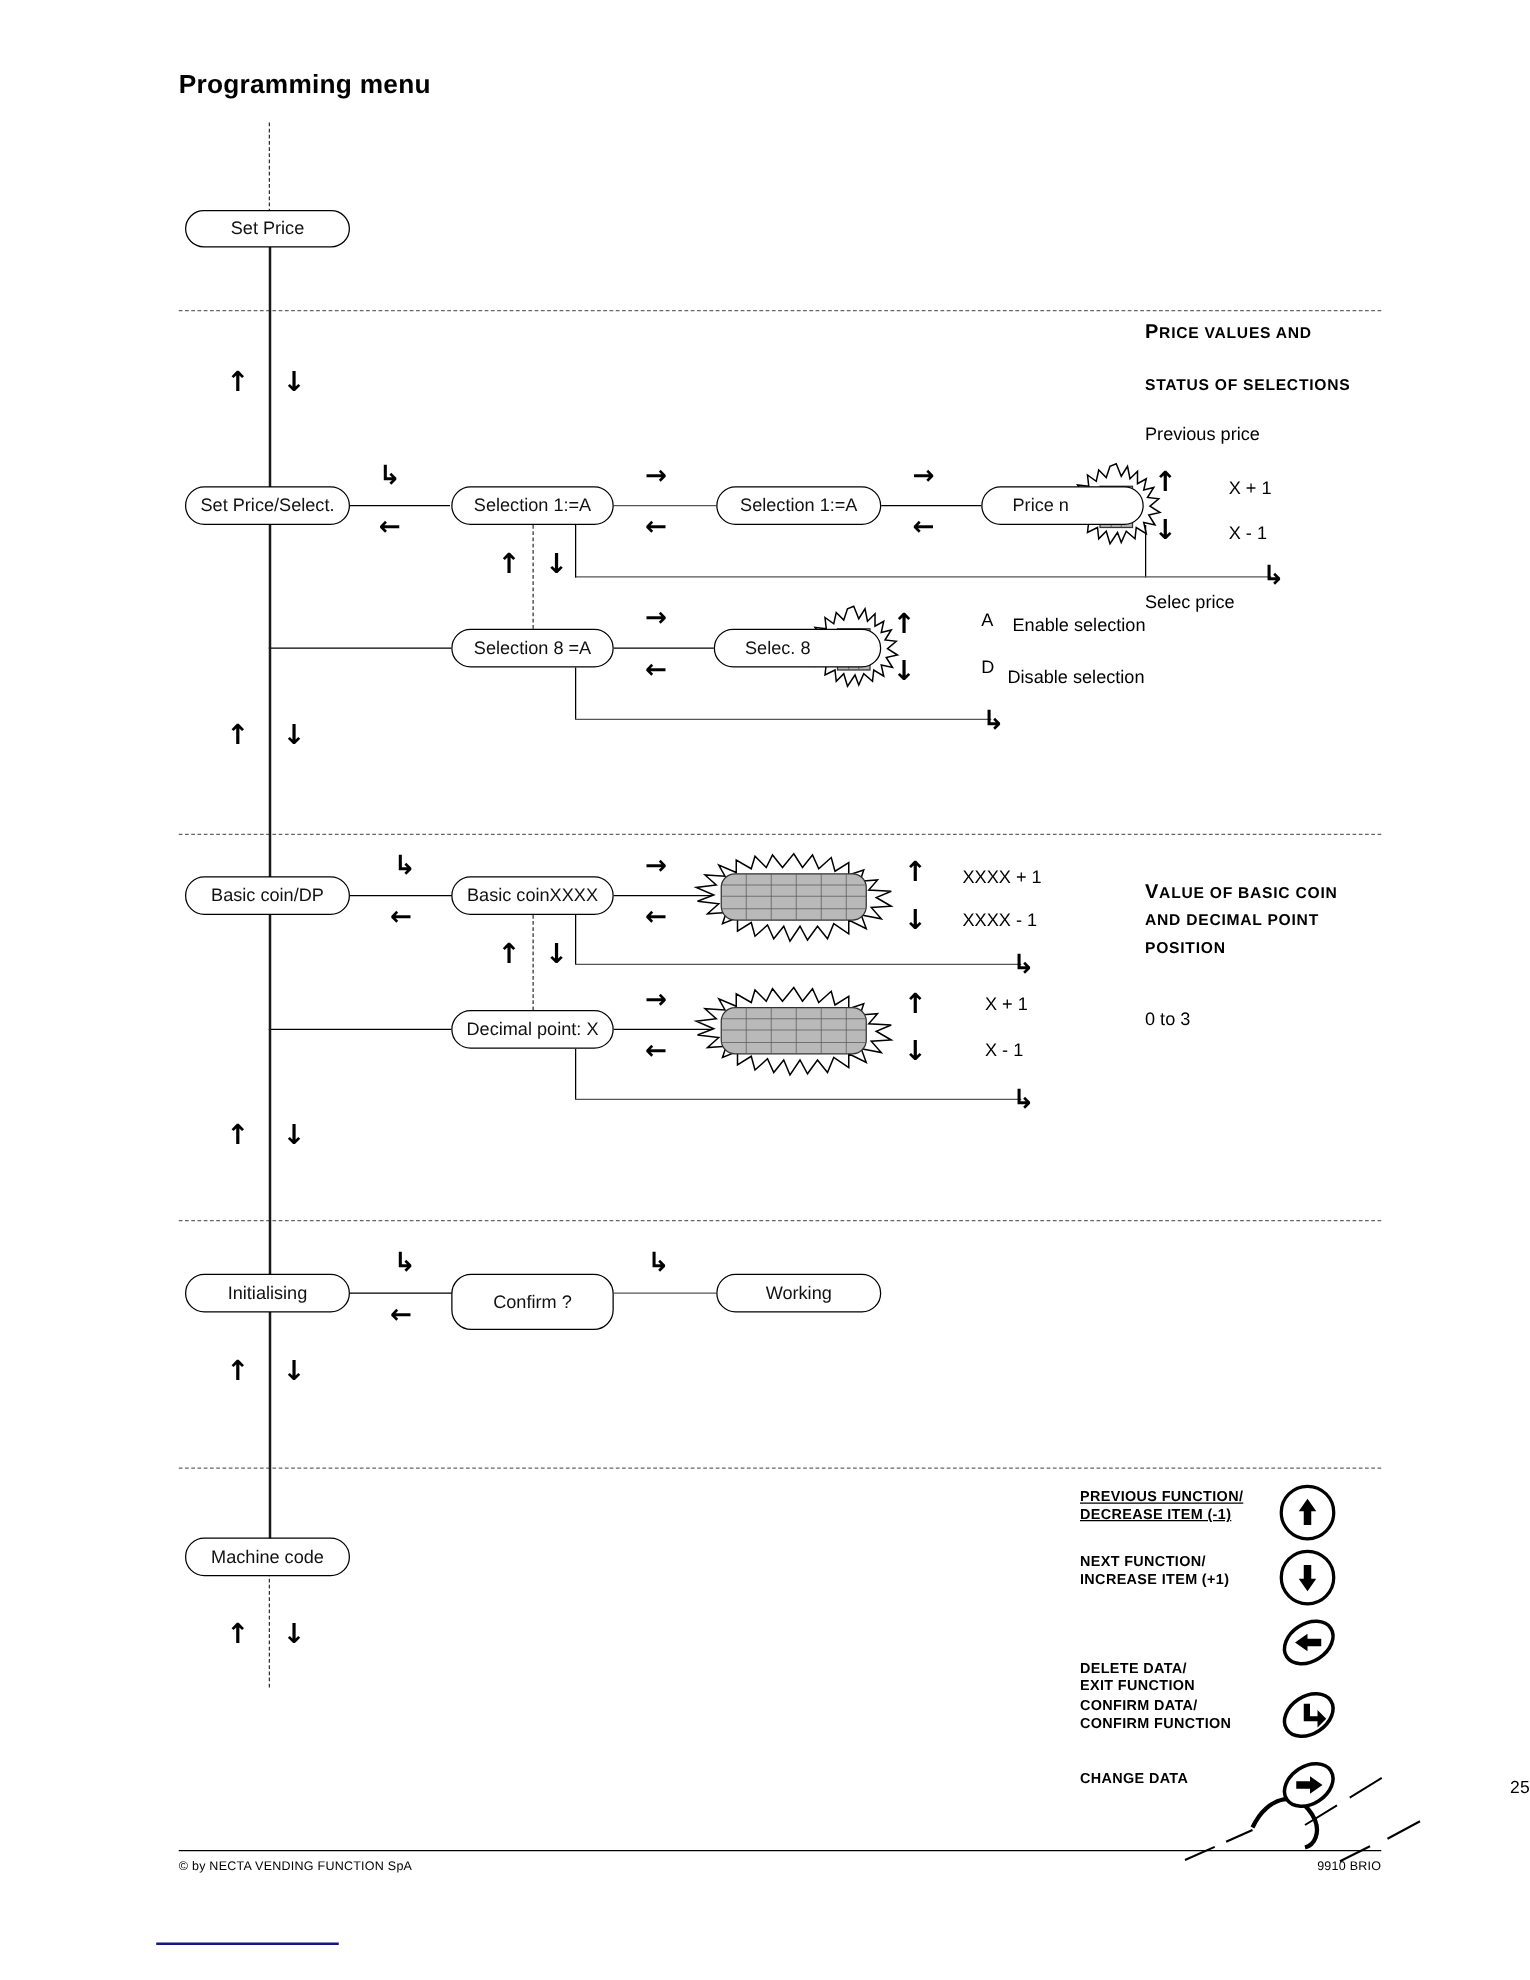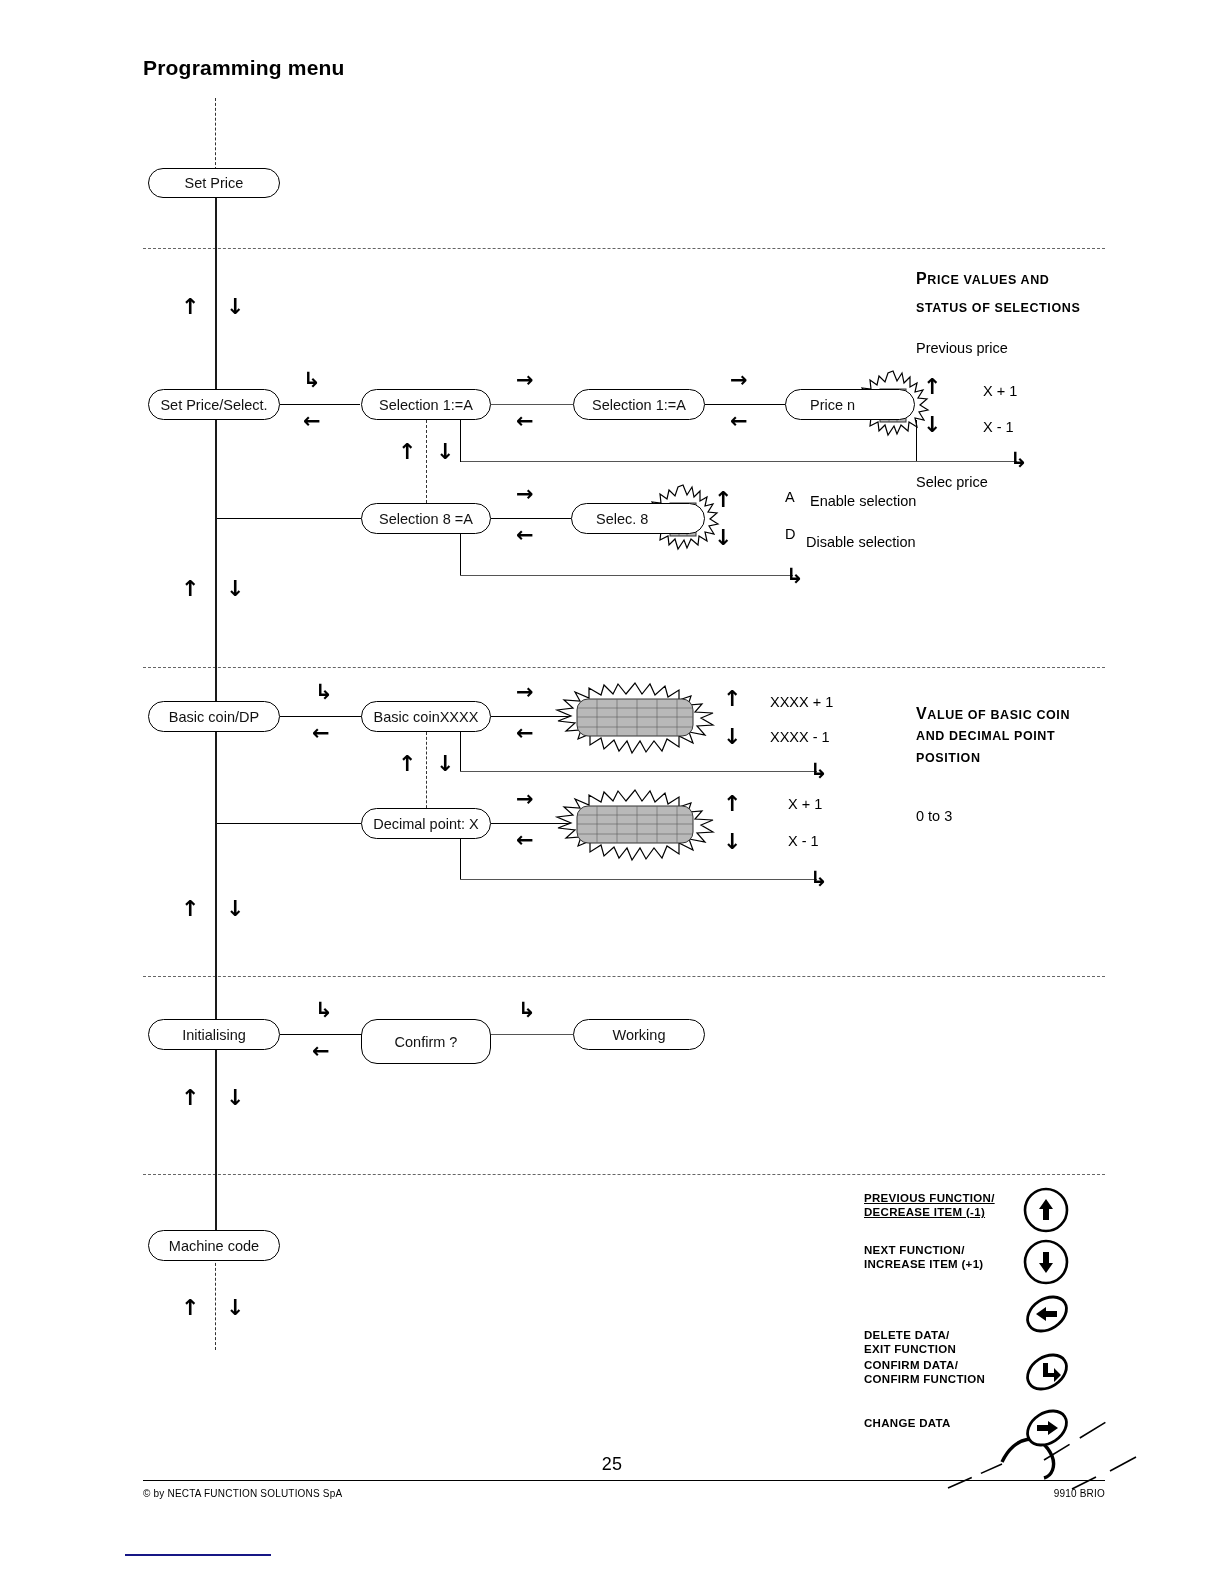--- a/index.html
+++ b/index.html
@@ -50,21 +50,21 @@
   .lg-txt{position:absolute;font-size:11.5px;font-weight:bold;line-height:14px;
           letter-spacing:.3px;white-space:nowrap;}
   .lg-txt span{display:block;}
   .lg-key{position:absolute;}
 
   
   #footrule{position:absolute;left:143px;top:1480px;width:962px;height:1.3px;background:#000;}
   .foot{position:absolute;font-size:10px;letter-spacing:.2px;}
   #foot-left{left:143px;top:1488px;}
   #foot-right{right:119px;top:1488px;}
-  #foot-page{left:0;right:0;top:1454px;text-align:center;font-size:18px;}
+  #foot-page{left:0;right:0;top:1421px;text-align:right;font-size:14px;}
   #edge-mark{position:absolute;left:125px;top:1554px;width:146px;height:2.2px;background:#161685;}
 </style>
 </head>
 <body>
 
 <div class="abs" id="page-title">Programming menu</div>
 
 <div class="dashsep" style="left:143px;top:248px;width:962px;"></div>
 <div class="dashsep" style="left:143px;top:667px;width:962px;"></div>
 <div class="dashsep" style="left:143px;top:976px;width:962px;"></div>
@@ -77,21 +77,21 @@
 <div class="spine" style="left:215px;top:1034px;height:212px;"></div>
 <div class="dashv" style="left:215px;top:1258px;height:92px;"></div>
 
 <div class="box" style="left:148px;top:168px;width:132px;height:30px;">
   <span>Set Price</span>
 </div>
 
 <div class="gl up" style="left:181px;top:296px;">↑</div>
 <div class="gl dn" style="left:226px;top:296px;">↓</div>
 
-<div class="cap" style="left:916px;top:270px;">
+<div class="cap" style="left:916px;top:257px;">
   <span class="big">P</span><span>RICE VALUES AND</span>
 </div>
 <div class="cap" style="left:916px;top:301px;">STATUS OF SELECTIONS</div>
 <div class="txt" style="left:916px;top:340px;">Previous price</div>
 
 <div class="ln h" style="left:280px;top:404px;width:80px;"></div>
 <div class="ln h grey" style="left:491px;top:404px;width:82px;"></div>
 <div class="ln h" style="left:705px;top:404px;width:80px;"></div>
 
 <div class="gl hook" style="left:303px;top:370px;">↳</div>
@@ -376,16 +376,16 @@
   </svg>
 </div>
 <div class="abs" style="left:1070px;top:1455px;">
   <svg width="90" height="40" viewBox="0 0 90 40">
     <path d="M2 34 L26 22" fill="none" stroke="#000" stroke-width="1.6"></path>
     <path d="M40 16 L66 2" fill="none" stroke="#000" stroke-width="1.6"></path>
   </svg>
 </div>
 
 <div id="footrule"></div>
-<div class="foot" id="foot-left">© by NECTA FUNCTION SOLUTIONS SpA</div>
+<div class="foot" id="foot-left">© by NECTA VENDING FUNCTION SpA</div>
 <div class="foot" id="foot-page">25</div>
 <div class="foot" id="foot-right">9910 BRIO</div>
 <div id="edge-mark"></div>
 
 </body></html>

